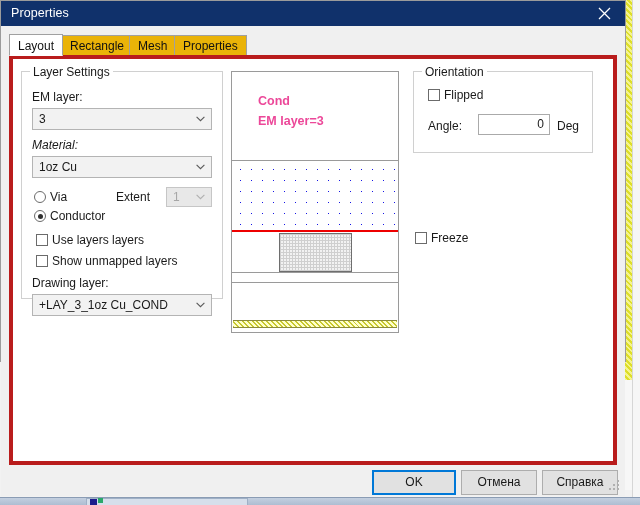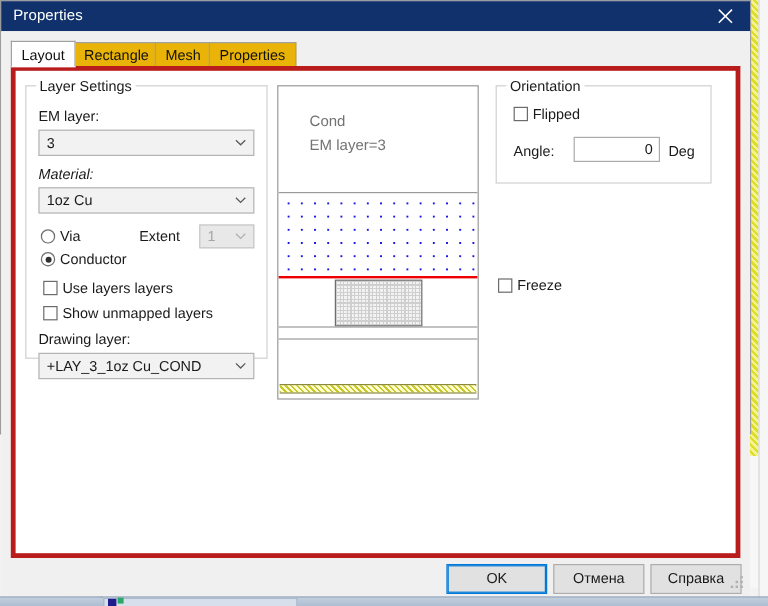--- a/index.html
+++ b/index.html
@@ -312,22 +312,22 @@
     width: 168px; height: 262px;
     border: 1px solid #9a9a9a;
     box-sizing: border-box;
     background: #ffffff;
     overflow: hidden;
   }
   .pv-label {
     position: absolute;
     left: 26px;
     font-size: 12.5px;
-    font-weight: normal;
-    color: #737373;
+    font-weight: bold;
+    color: #ec4899;
     white-space: nowrap;
   }
   .pv-dots {
     position: absolute;
     left: 0; top: 88px;
     width: 166px; height: 70px;
     background-image: radial-gradient(#1414e6 0.8px, transparent 0.9px);
     background-size: 11px 11px;
     background-position: 3px 3px;
     border-top: 1px solid #9a9a9a;

